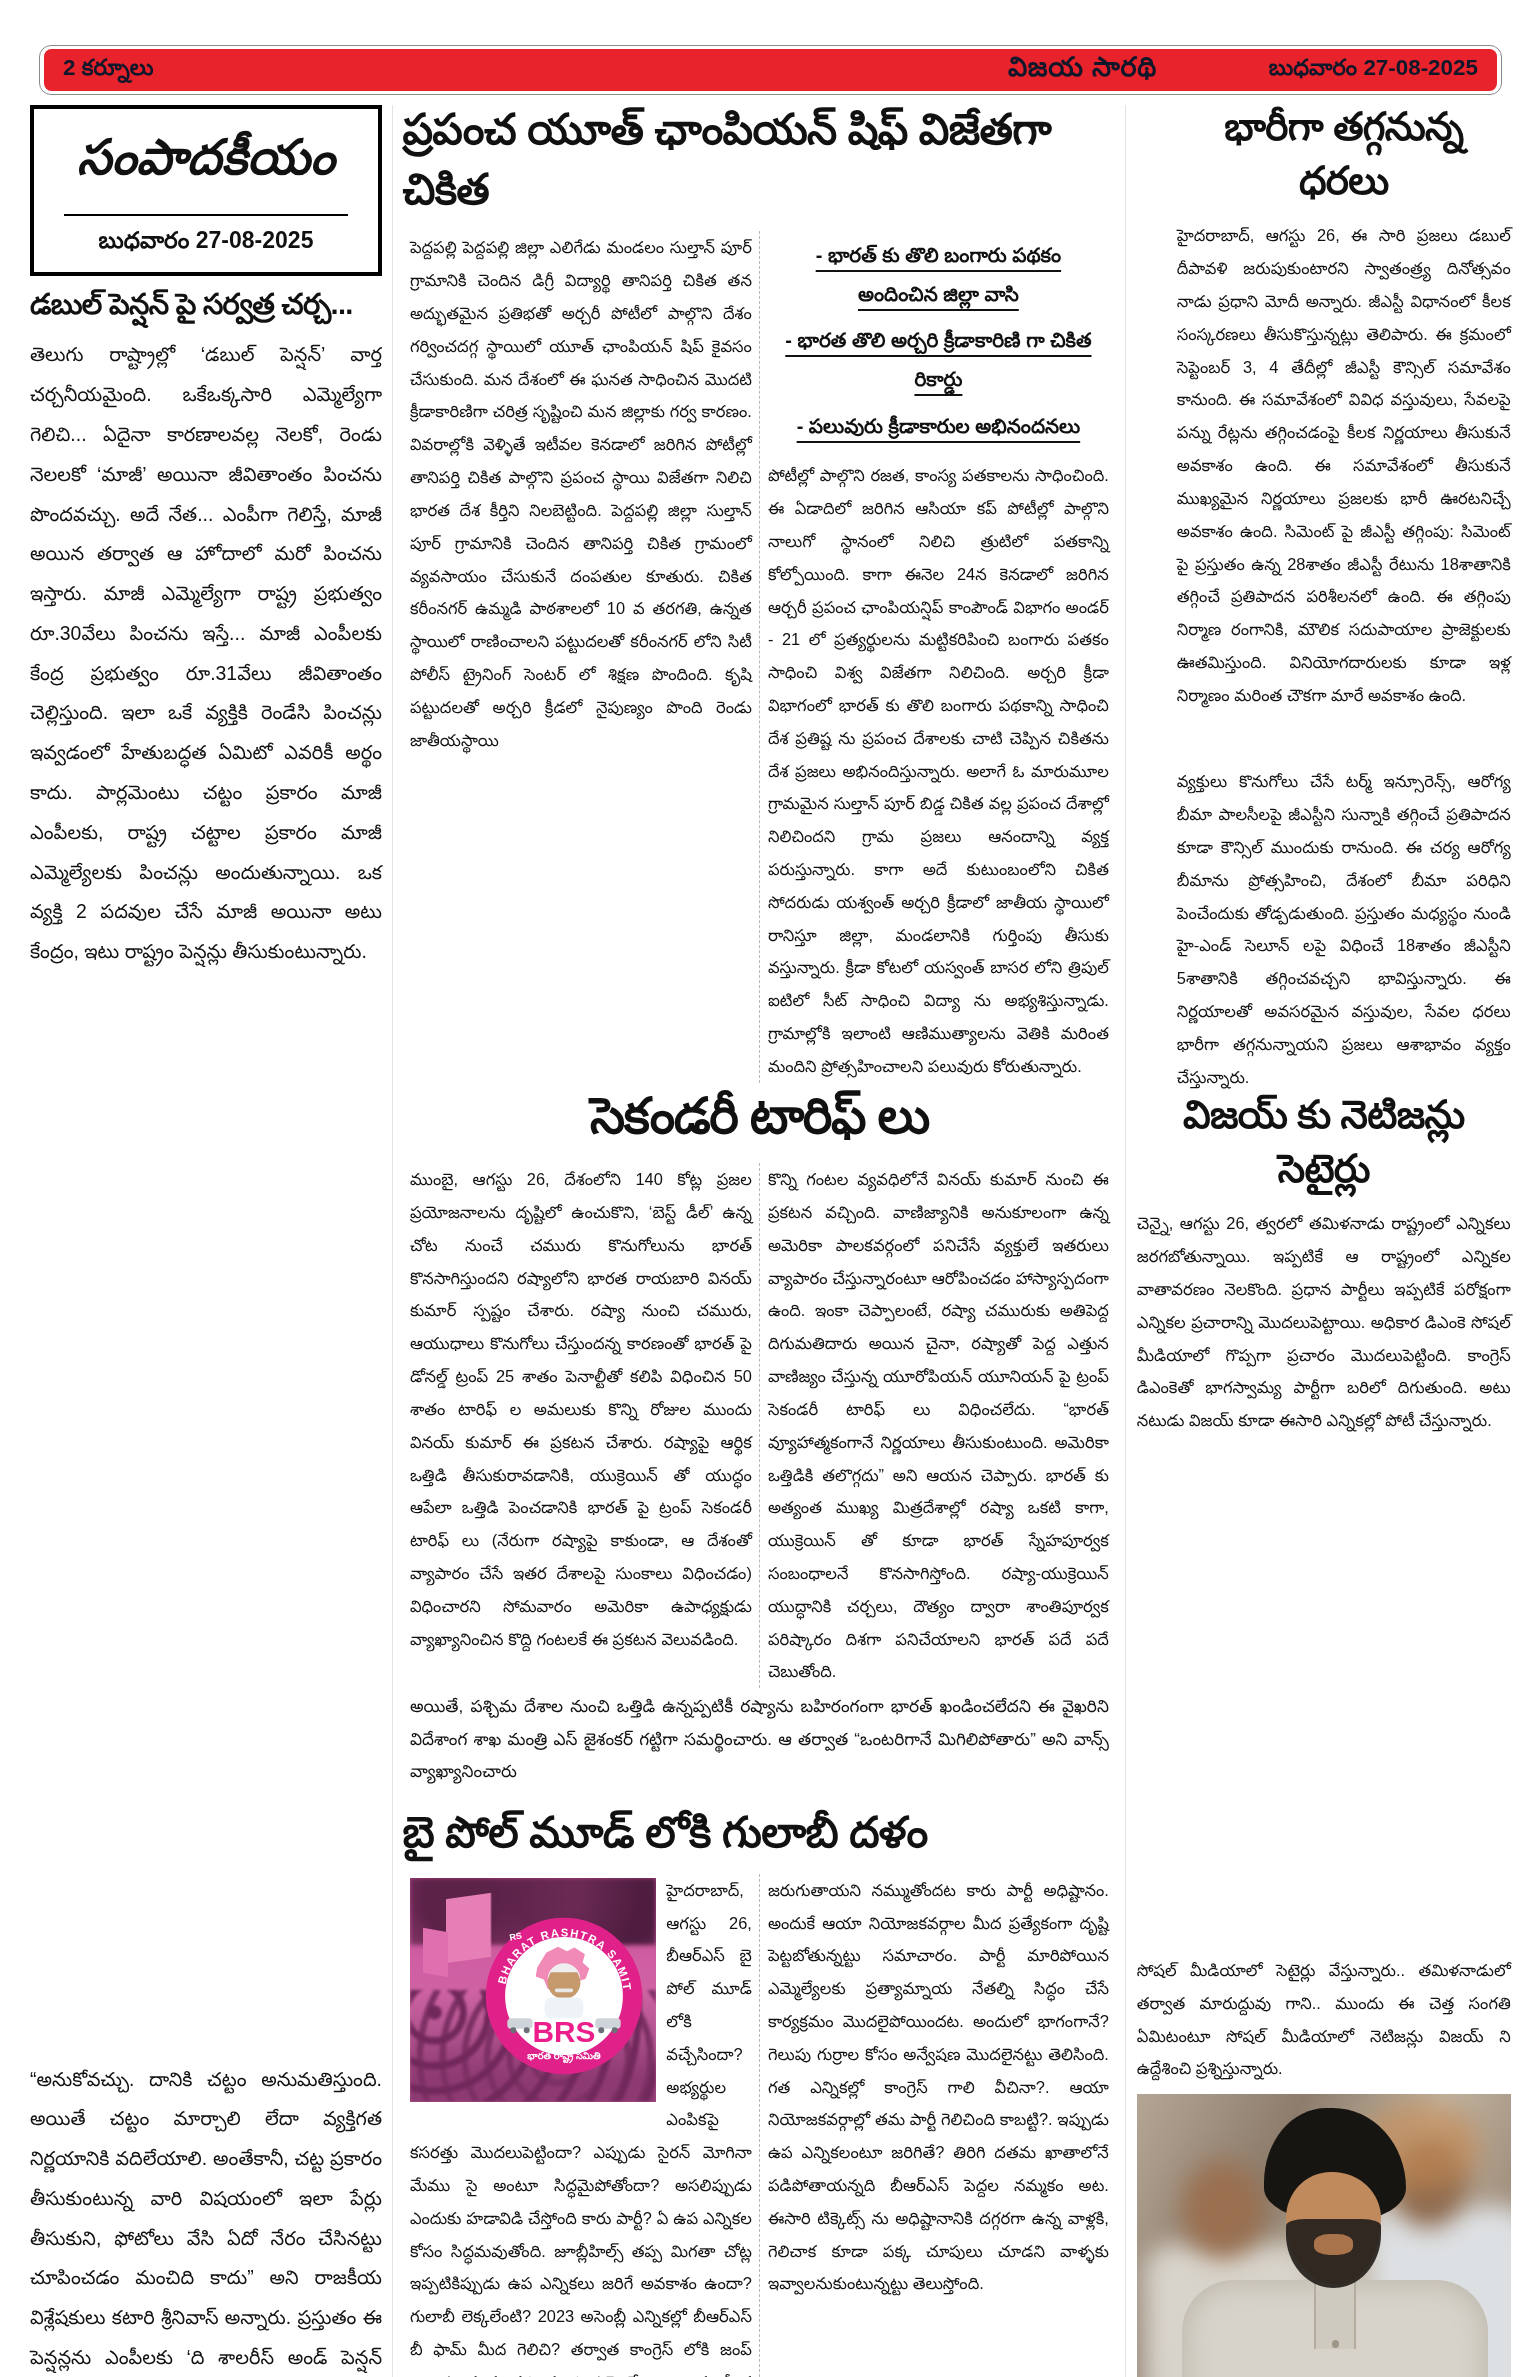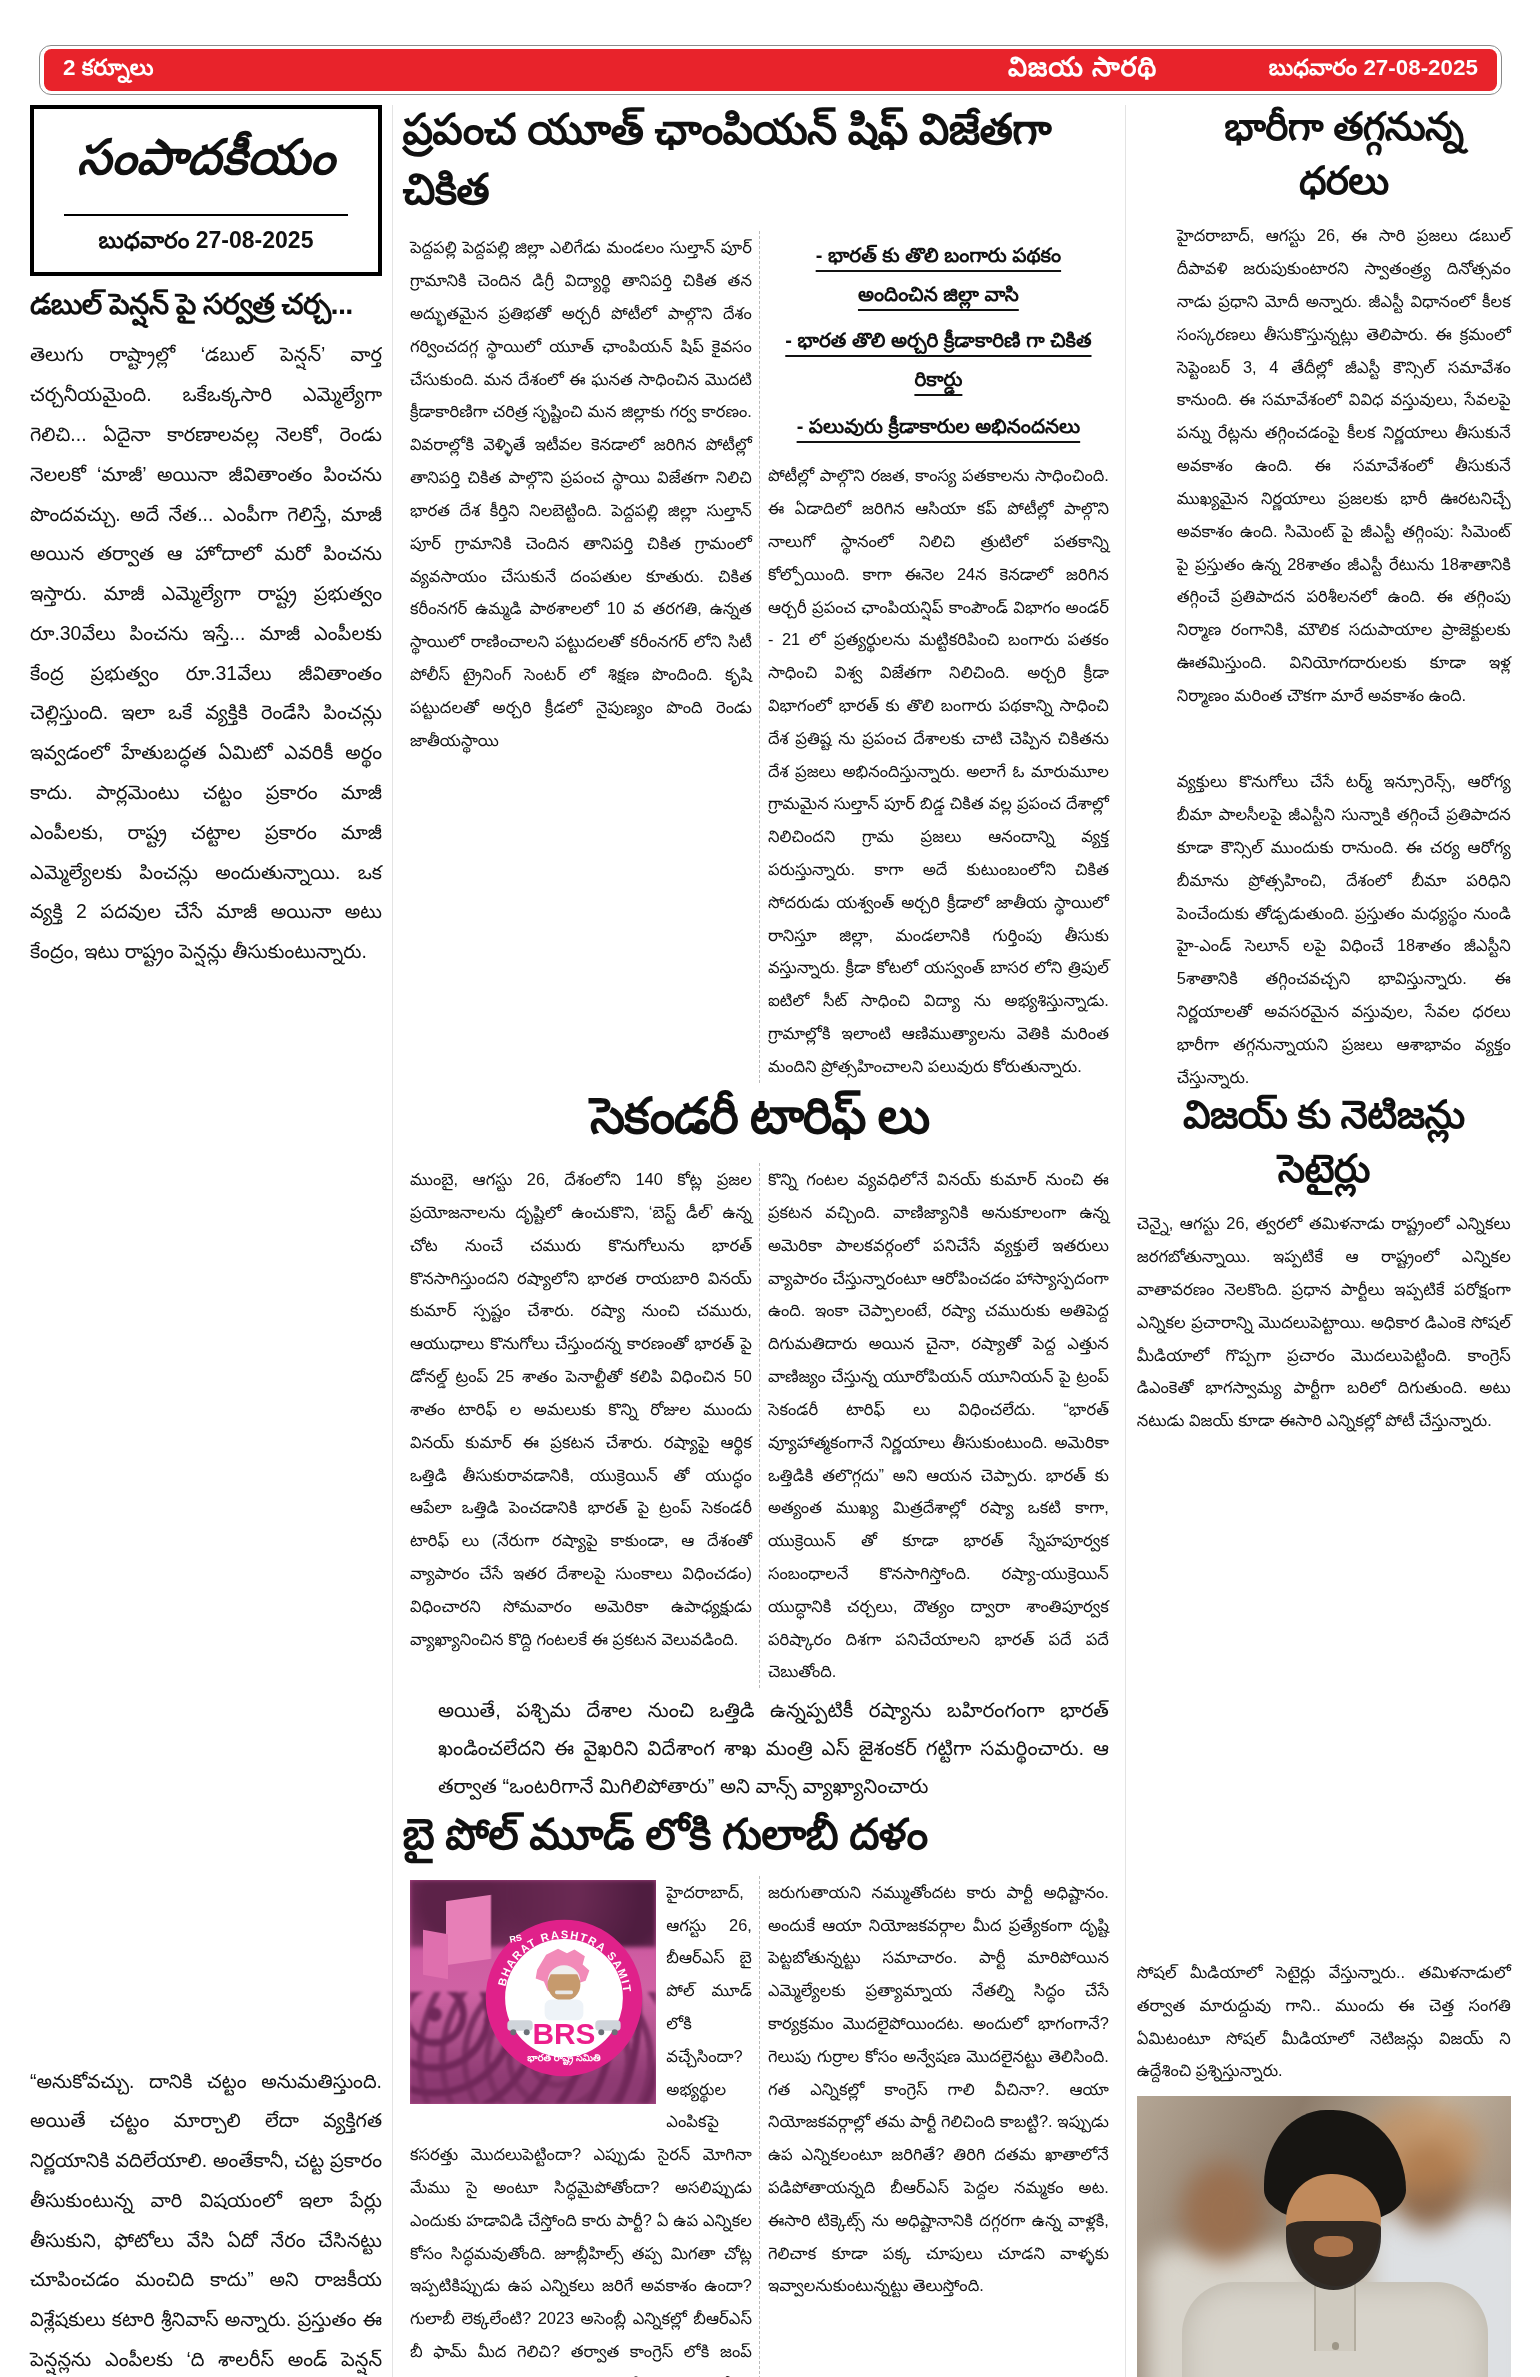--- a/index.html
+++ b/index.html
@@ -3,21 +3,21 @@
 <meta charset="utf-8">
 <style>
   * { margin:0; padding:0; box-sizing:border-box; }
   html,body { background:#ffffff; }
   body { font-family:"Liberation Sans","DejaVu Sans",sans-serif; color:#111; }
   .page { position:relative; width:1541px; height:2377px; background:#fff; overflow:hidden; }
 
   
   .bar-frame { margin:45px 39px 0 39px; border:1.5px solid #8a8a8a; border-radius:12px; padding:3px 3.7px; }
   .topbar { background:#e8232b; border-radius:7.5px; height:42px; display:flex; align-items:center;
-            color:#ffffff; font-weight:bold; padding:0 19.4px; }
+            color:#0f172a; font-weight:bold; padding:0 19.4px; }
   .topbar .pg { font-size:22.4px; width:321px; }
   .topbar .paper { font-size:27px; flex:1; text-align:right; letter-spacing:0.7px; }
   .topbar .date { font-size:22.4px; width:321px; text-align:right; }
 
   
   .content { display:grid; grid-template-columns:352px 734px 374px; column-gap:10.4px;
              padding:10.4px 30px 13.4px 30px; height:2263px; }
   .mid-col { border-left:0.7px solid #e3e3e3; border-right:0.7px solid #e3e3e3; padding:0 9px; display:flex; flex-direction:column; }
   .left-col { display:flex; flex-direction:column; }
   .right-col { display:flex; flex-direction:column; }
@@ -35,21 +35,21 @@
   .hl-xl { font-size:50px; font-weight:800; text-align:center; letter-spacing:-1.5px; }
   .hl-lg { font-size:43px; font-weight:800; text-align:left; letter-spacing:-0.7px; }
   .hl-md { font-size:39px; font-weight:800; text-align:center; letter-spacing:-0.7px; }
   .body-txt { font-size:16.4px; line-height:2.0; text-align:justify; }
   .cols { display:grid; grid-template-columns:1fr 1fr; }
   .cols .col { padding:0 7.5px; }
   .cols .col + .col { border-left:0.7px dashed #b8b8b8; }
   .bullets { list-style:none; text-align:center; margin:4.5px 13.4px 13.4px 13.4px; }
   .bullets li { font-size:20px; font-weight:800; line-height:1.95; text-decoration:underline;
                 text-underline-offset:7.5px; text-decoration-thickness:1.5px; margin-bottom:7.5px; }
-  .closing-line { font-size:20px; line-height:1.9; text-align:justify; padding:3px 7.5px 0 7.5px;margin-left:28px; }
+  .closing-line { font-size:17px; line-height:1.9; text-align:justify; padding:3px 7.5px 0 7.5px; }
   section { display:flex; flex-direction:column; }
   .sports-article { min-height:593px; }
   .tariff-article { min-height:716px; margin-top:4.5px; }
   .bypoll-article { flex:1; margin-top:4.5px; }
   .prices-article { min-height:988px;margin-left:40px; }
   .vijay-article { flex:1; }
 
   
   .brs-photo { position:relative; width:246px; height:224px; float:left; margin:4.5px 10.4px 4.5px 0;
                background:linear-gradient(180deg,#b04488 0%,#cf5da2 35%,#d06aa6 70%,#b44f8d 100%); overflow:hidden; }

